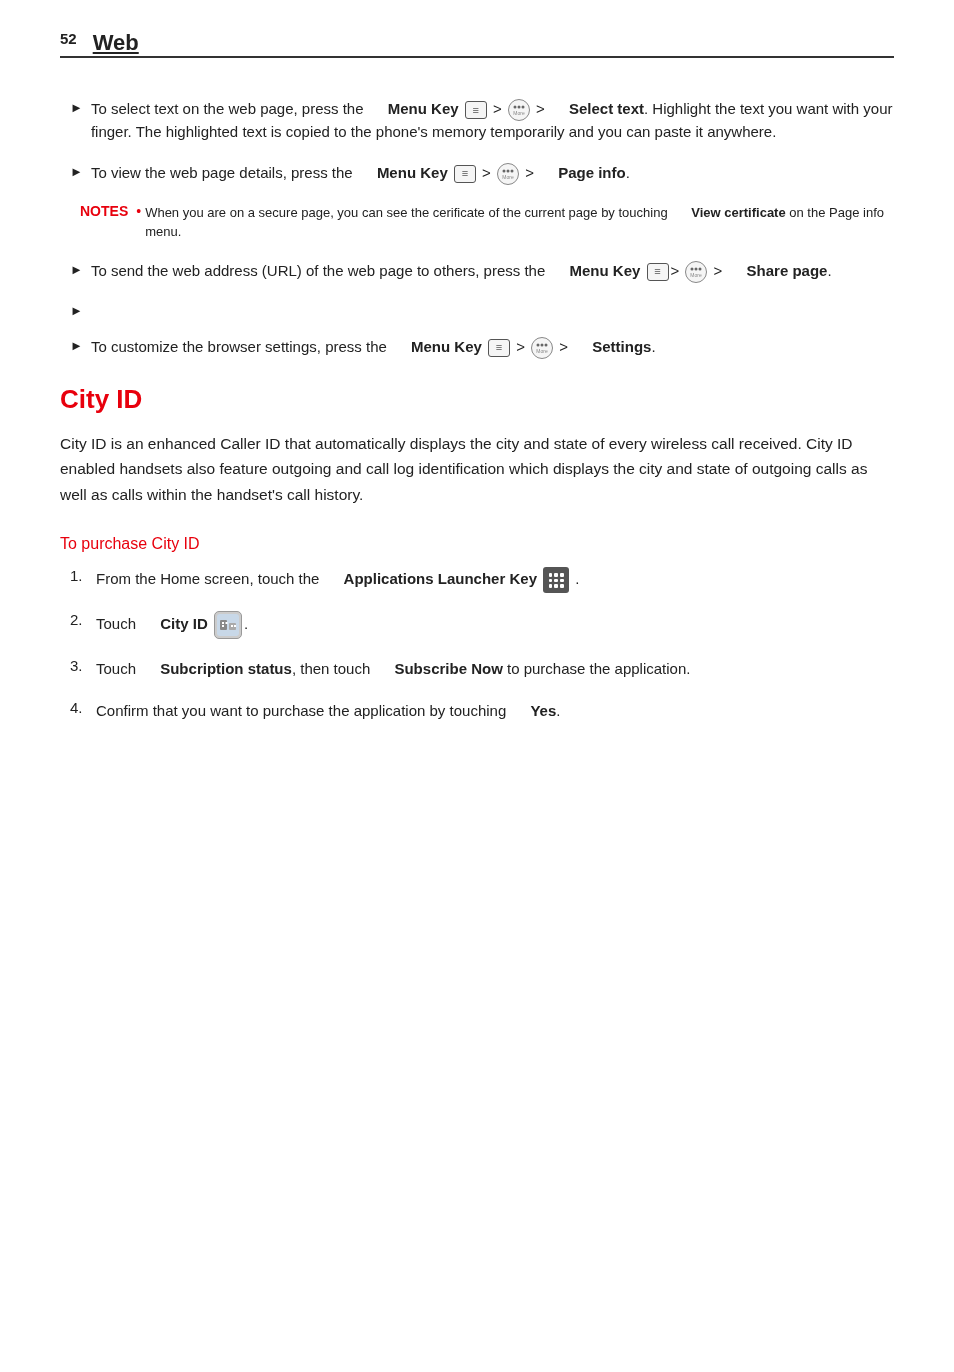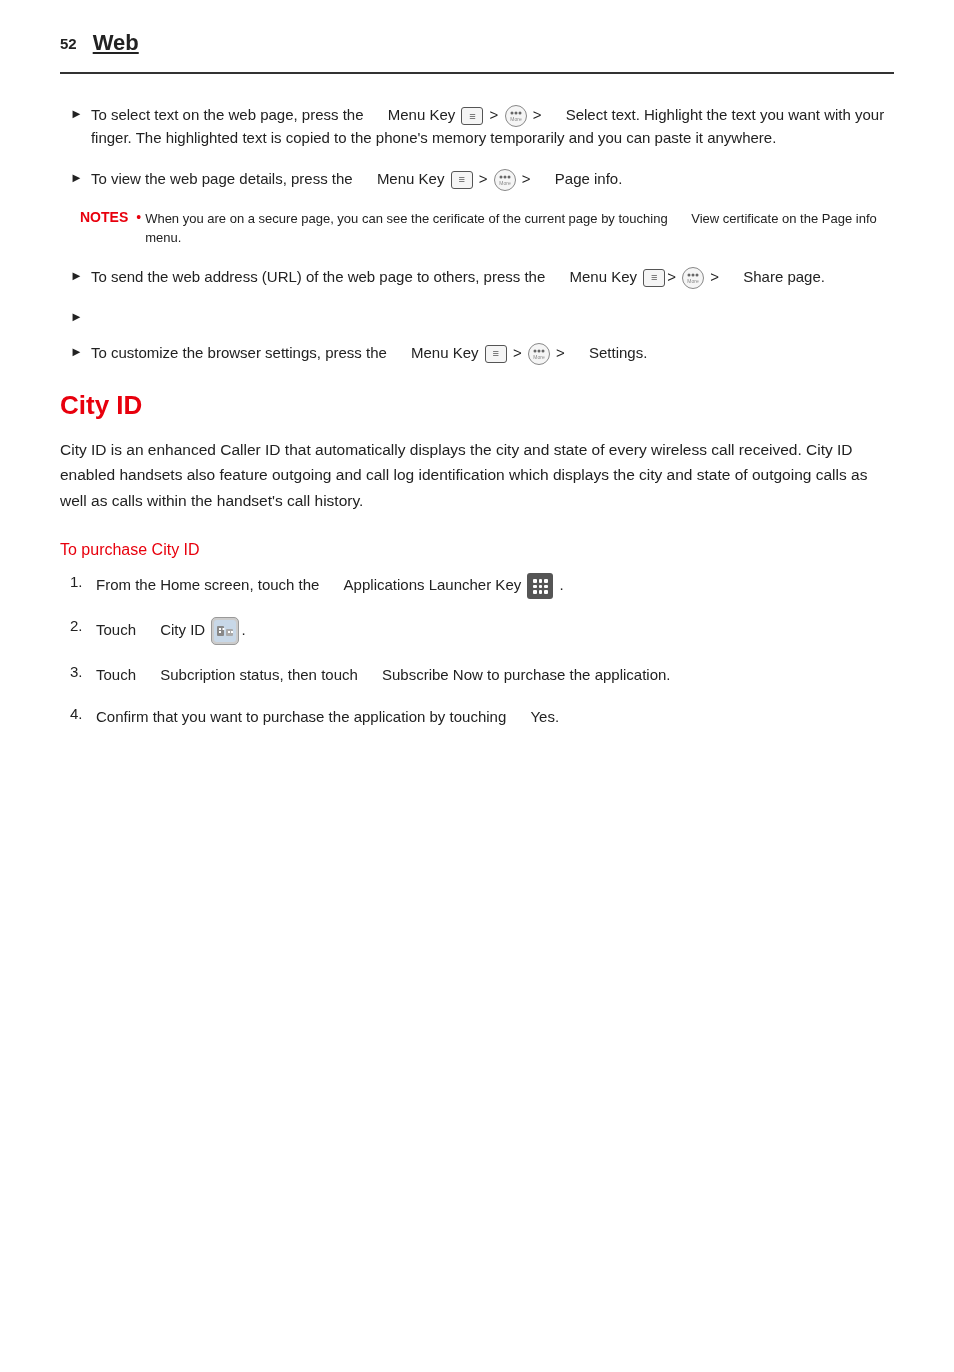--- a/index.html
+++ b/index.html
@@ -21,24 +21,24 @@
     .page {
       width: 954px;
       min-height: 1372px;
       background: #ffffff;
       padding: 30px 60px 60px 60px;
       position: relative;
     }
 
     .page-header {
       display: flex;
-      align-items: center;
+      align-items: flex-start;
       border-bottom: 2px solid #333;
-      margin-bottom: 30px;
-      padding-bottom: 16px;
+      margin-bottom: 40px;
+      padding-bottom: 0;
     }
 
     .page-number {
       font-size: 15px;
       font-weight: bold;
       color: #222;
       margin-right: 16px;
     }
 
     .page-title {
@@ -67,21 +67,21 @@
       flex-shrink: 0;
     }
 
     .bullet-text {
       font-size: 15px;
       line-height: 1.5;
       color: #222;
     }
 
     .bold-text {
-      font-weight: normal;
+      font-weight: bold;
       padding-left: 20px;
     }
 
     .menu-key-icon {
       display: inline-flex;
       align-items: center;
       justify-content: center;
       width: 22px;
       height: 18px;
       border: 1.5px solid #555;

